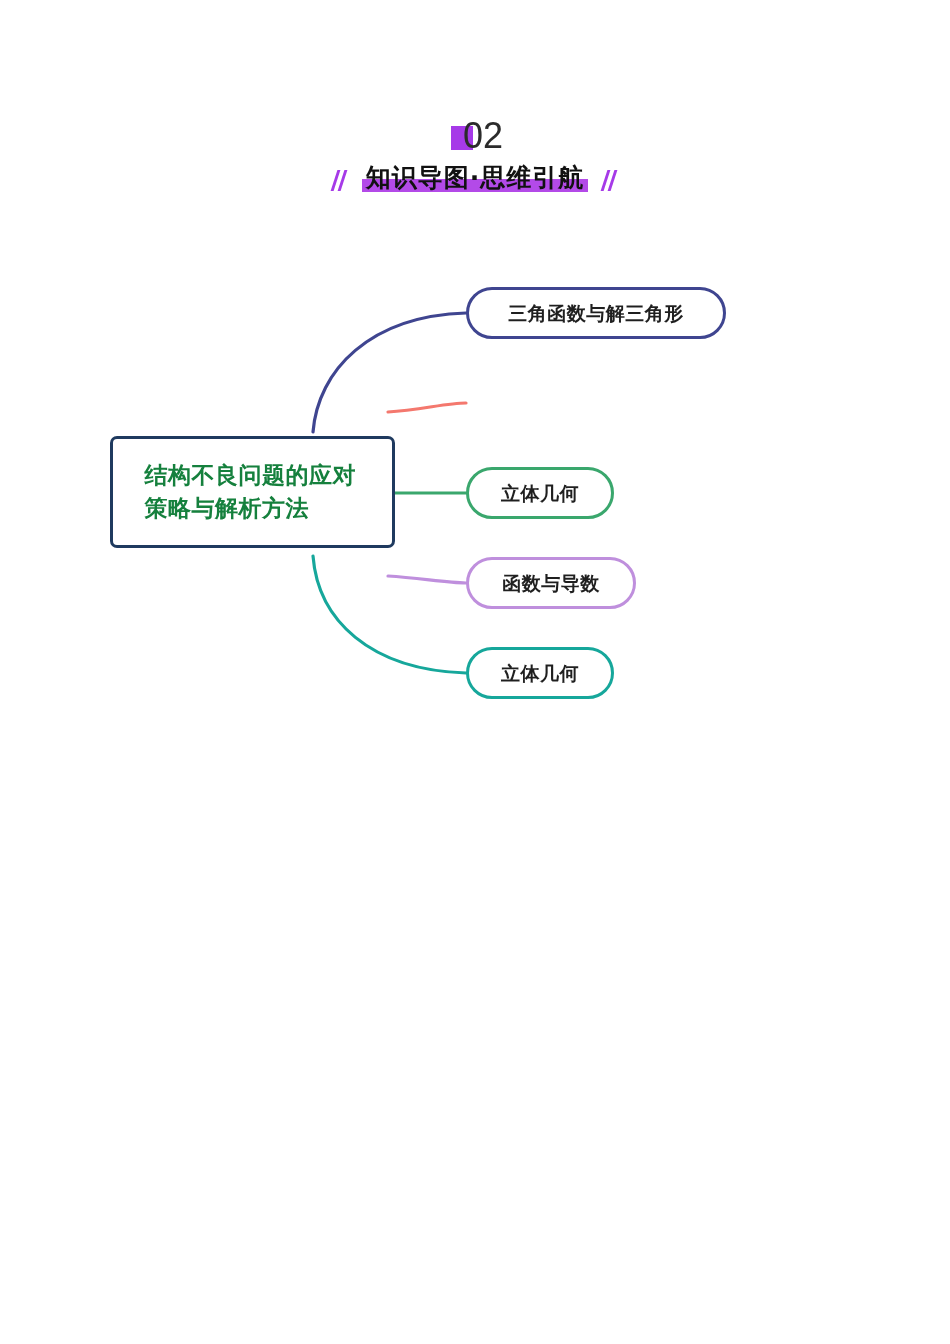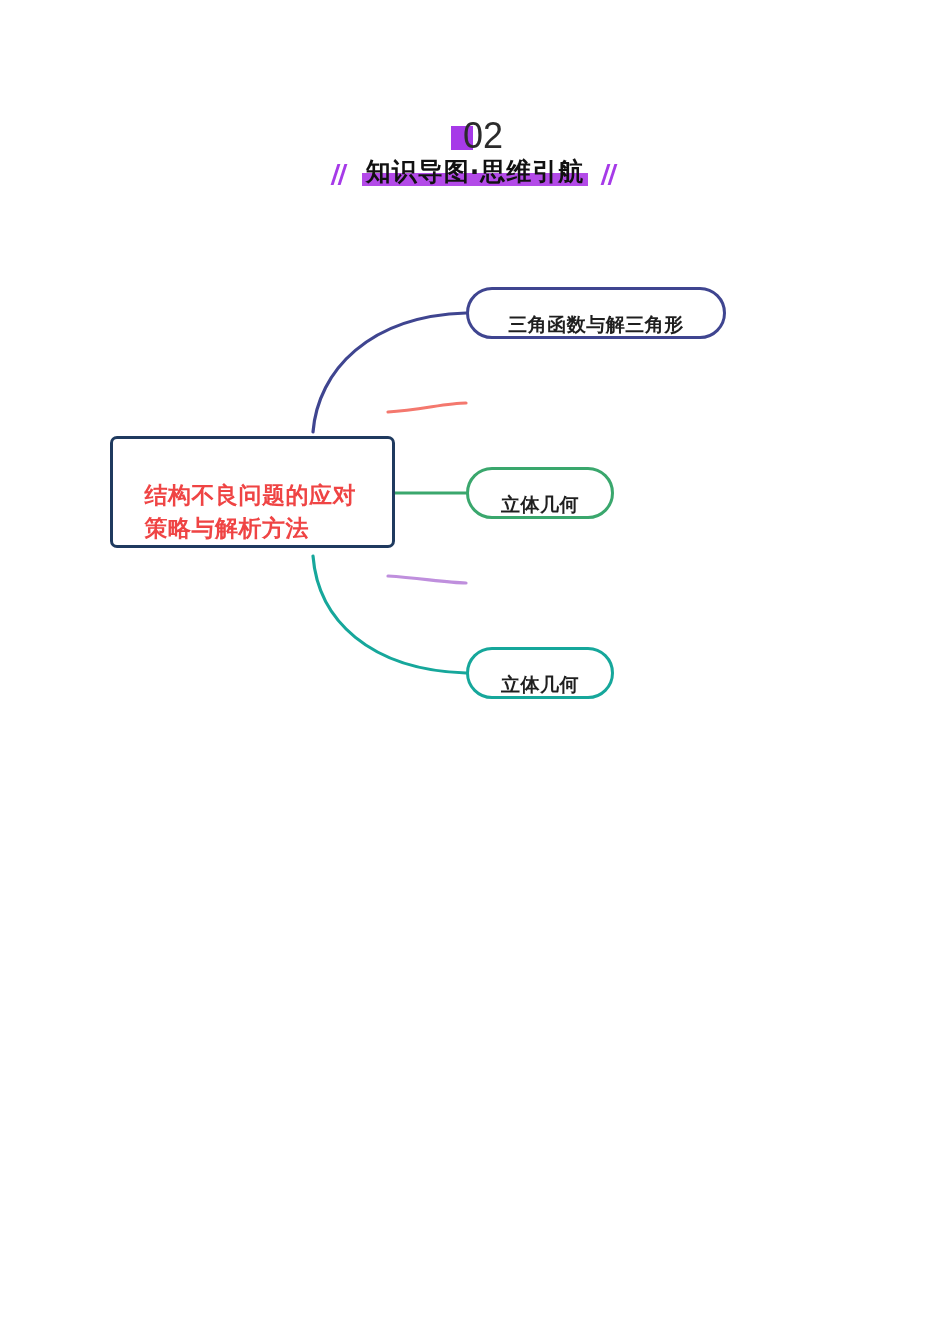--- a/index.html
+++ b/index.html
@@ -53,21 +53,21 @@
     font-weight: 400;
     color: #2b2b2b;
     letter-spacing: 0px;
     line-height: 48px;
     font-family: "Liberation Sans", "DejaVu Sans", sans-serif;
   }
 
   #title-row {
     position: absolute;
     left: 0;
-    top: 38px;
+    top: 44px;
     width: 950px;
     height: 44px;
     display: flex;
     align-items: center;
     justify-content: center;
     gap: 14px;
   }
   .slash-deco {
     position: relative;
     width: 16px;
@@ -128,37 +128,37 @@
     width: 950px;
     height: 470px;
     z-index: 1;
   }
 
   .node {
     position: absolute;
     z-index: 2;
     background: #ffffff;
     display: flex;
-    align-items: flex-end;
+    align-items: center;
     justify-content: center;
     text-align: center;
   }
 
   #central-node {
     left: 110px;
     top: 176px;
     width: 285px;
     height: 112px;
     border: 3px solid #1f3a5f;
     border-radius: 7px;
   }
   #central-node-label {
     font-size: 23px;
     font-weight: bold;
-    color: #ef4444;
+    color: #15803d;
     line-height: 33px;
     letter-spacing: 0.5px;
     width: 216px;
     text-align: left;
     font-family: "DejaVu Sans", "Liberation Sans", sans-serif;
   }
 
   .branch-node {
     border-width: 3px;
     border-style: solid;
@@ -231,18 +231,21 @@
 
   <div id="branch-node-0" class="node branch-node">
     <span class="branch-label">三角函数与解三角形</span>
   </div>
 
 
   <div id="branch-node-2" class="node branch-node">
     <span class="branch-label">立体几何</span>
   </div>
 
+  <div id="branch-node-3" class="node branch-node">
+    <span class="branch-label">函数与导数</span>
+  </div>
 
   <div id="branch-node-4" class="node branch-node">
     <span class="branch-label">立体几何</span>
   </div>
 
 </div>
 
 </body></html>

